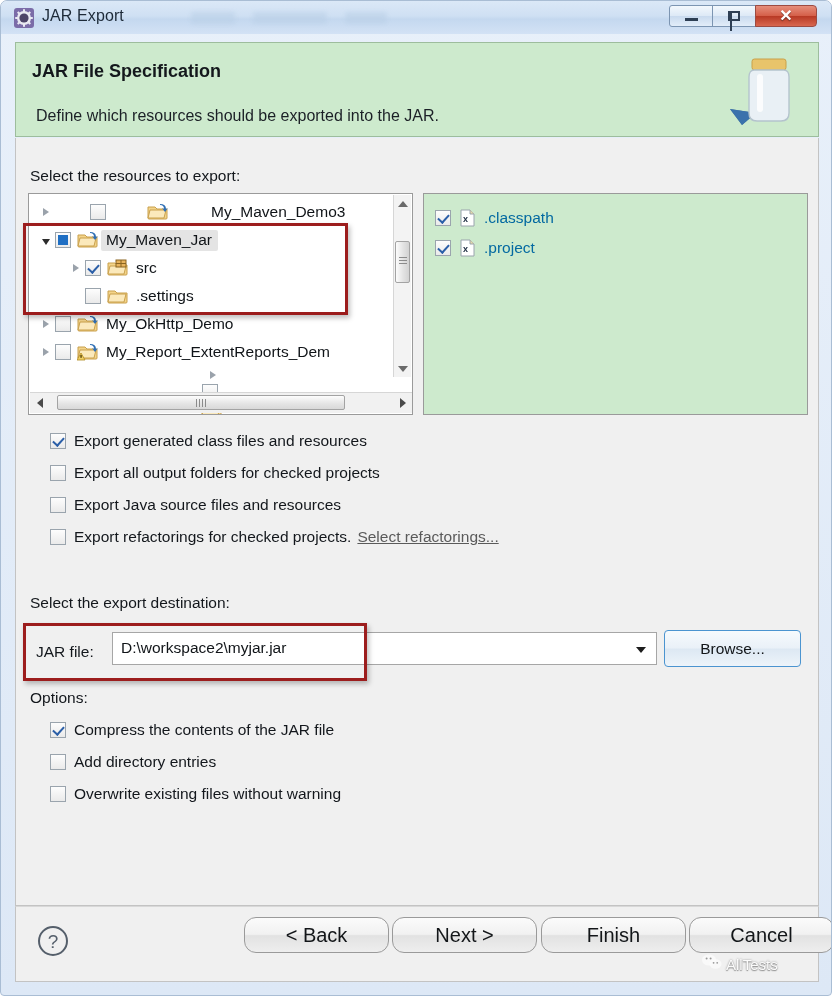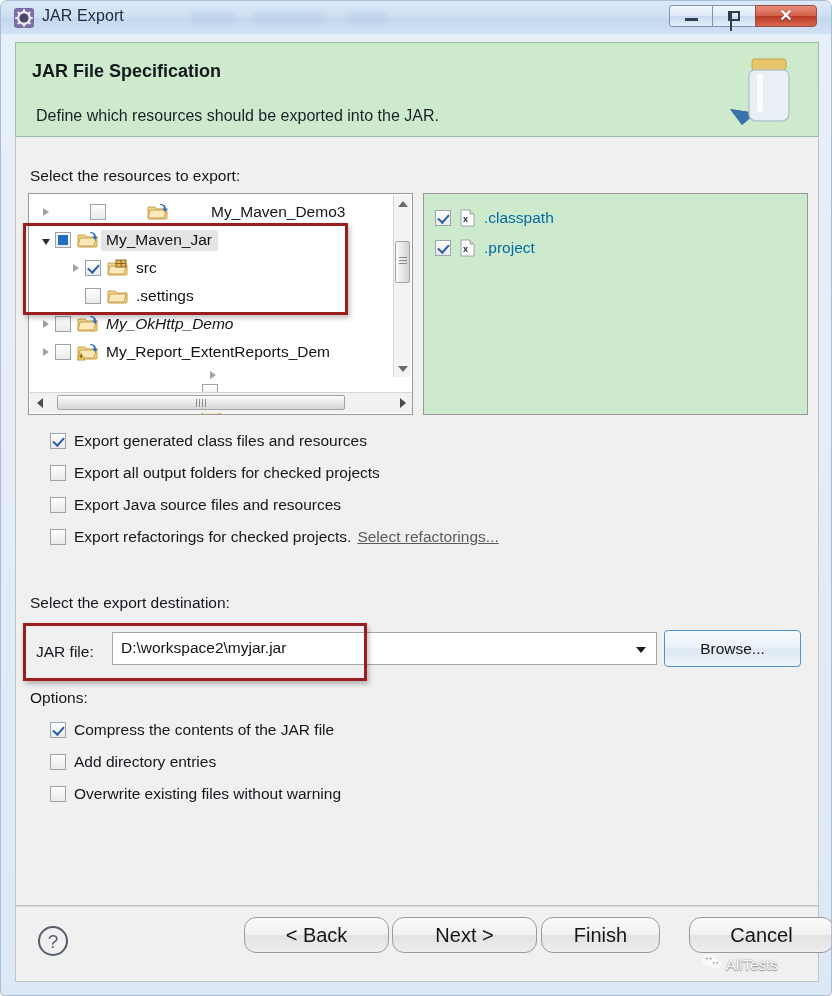--- a/index.html
+++ b/index.html
@@ -435,21 +435,21 @@
     box-sizing: border-box;
     border: 1px solid #9a9a9a;
     border-radius: 12px;
     background: linear-gradient(to bottom, #fbfbfb 0%, #f1f1f1 48%, #e2e2e2 52%, #eeeeee 100%);
     display: flex; align-items: center; justify-content: center;
     font-size: 20px;
     color: #131619;
   }
   #btn-back { left: 228px; width: 145px; }
   #btn-next { left: 376px; width: 145px; }
-  #btn-finish { left: 525px; width: 119px; text-align: right; }
+  #btn-finish { left: 525px; width: 145px; text-align: right; }
   #btn-cancel { left: 673px; width: 145px; }
 
   
   #watermark {
     position: absolute;
     left: 700px; top: 952px;
     display: flex; align-items: center;
     opacity: 0.75;
     pointer-events: none;
   }
@@ -575,21 +575,21 @@
           <span class="cbox"></span>
           <span class="ficon">
             <svg width="22" height="18" viewBox="0 0 22 18">
                 <path d="M1 4 h7 l2 2 h10 v9 a1 1 0 0 1 -1 1 h-17 a1 1 0 0 1 -1 -1 z" fill="#f3d48a" stroke="#c9a04c"></path>
                 <path d="M3 7 h16 l-2 8 h-16 z" fill="#fbe9bb" stroke="#c9a04c"></path>
               </svg>
           </span>
           <span class="lbl">.settings</span>
         </div>
 
-        <div class="tree-row" style="padding-left:8px;font-style:italic;">
+        <div class="tree-row" style="padding-left:8px;">
           <span class="twisty">
               <span class="tri-right"></span>
             </span>
           <span class="cbox"></span>
           <span class="ficon">
             <svg width="22" height="18" viewBox="0 0 22 18">
                 <path d="M1 4 h7 l2 2 h10 v9 a1 1 0 0 1 -1 1 h-17 a1 1 0 0 1 -1 -1 z" fill="#f3d48a" stroke="#c9a04c"></path>
                 <path d="M3 7 h16 l-2 8 h-16 z" fill="#fbe9bb" stroke="#c9a04c"></path>
                 <path d="M13 1 q6 0 6 5 l2 -1 -3 4 -3 -4 2 1 q0 -4 -4 -4z" fill="#2f6fb5"></path>
               </svg>

